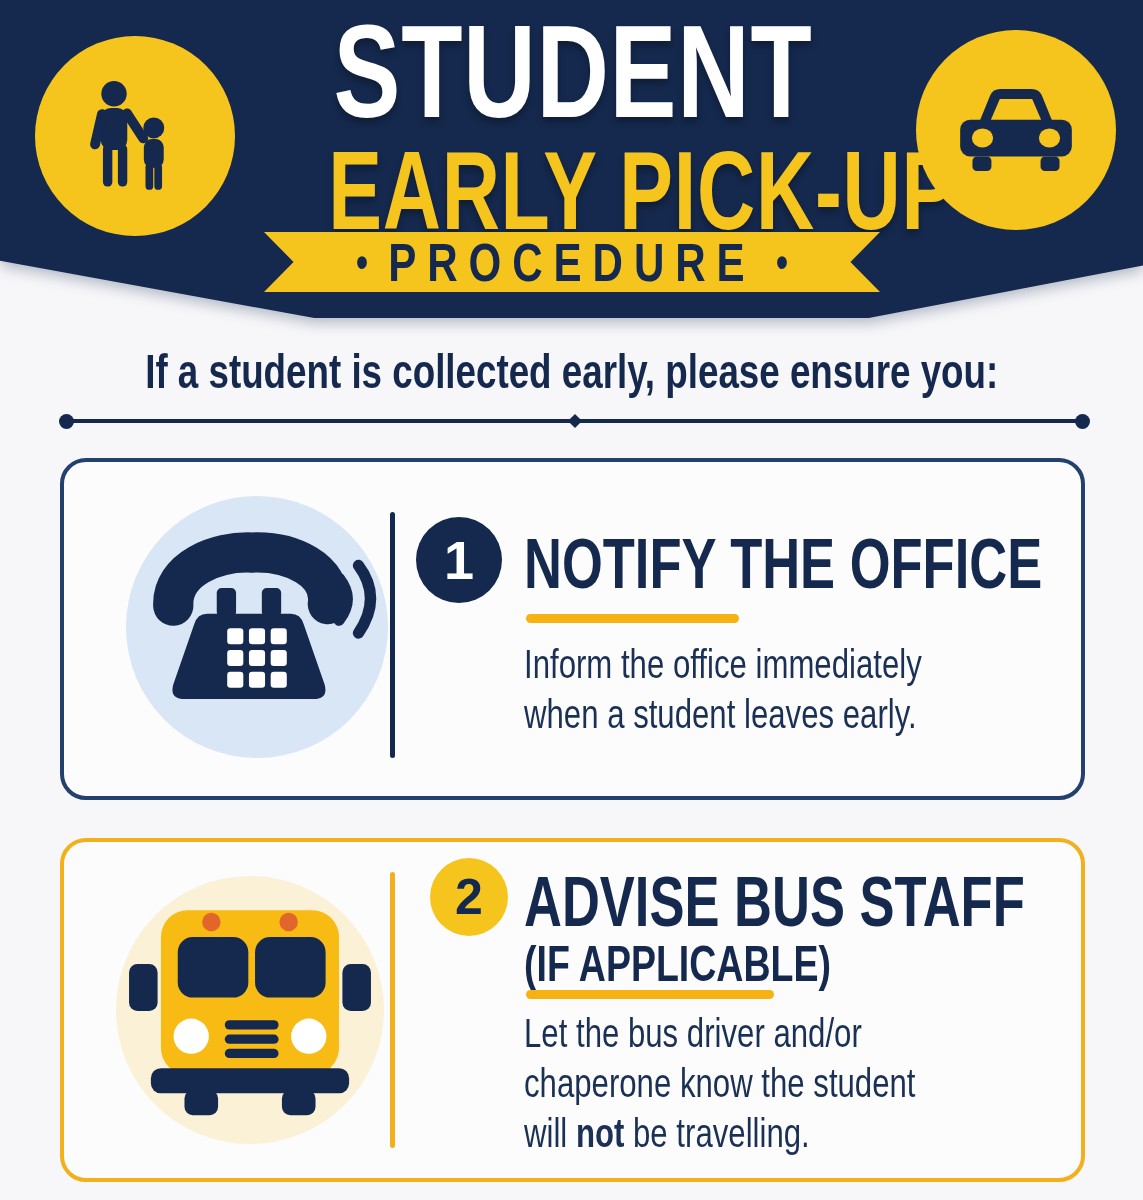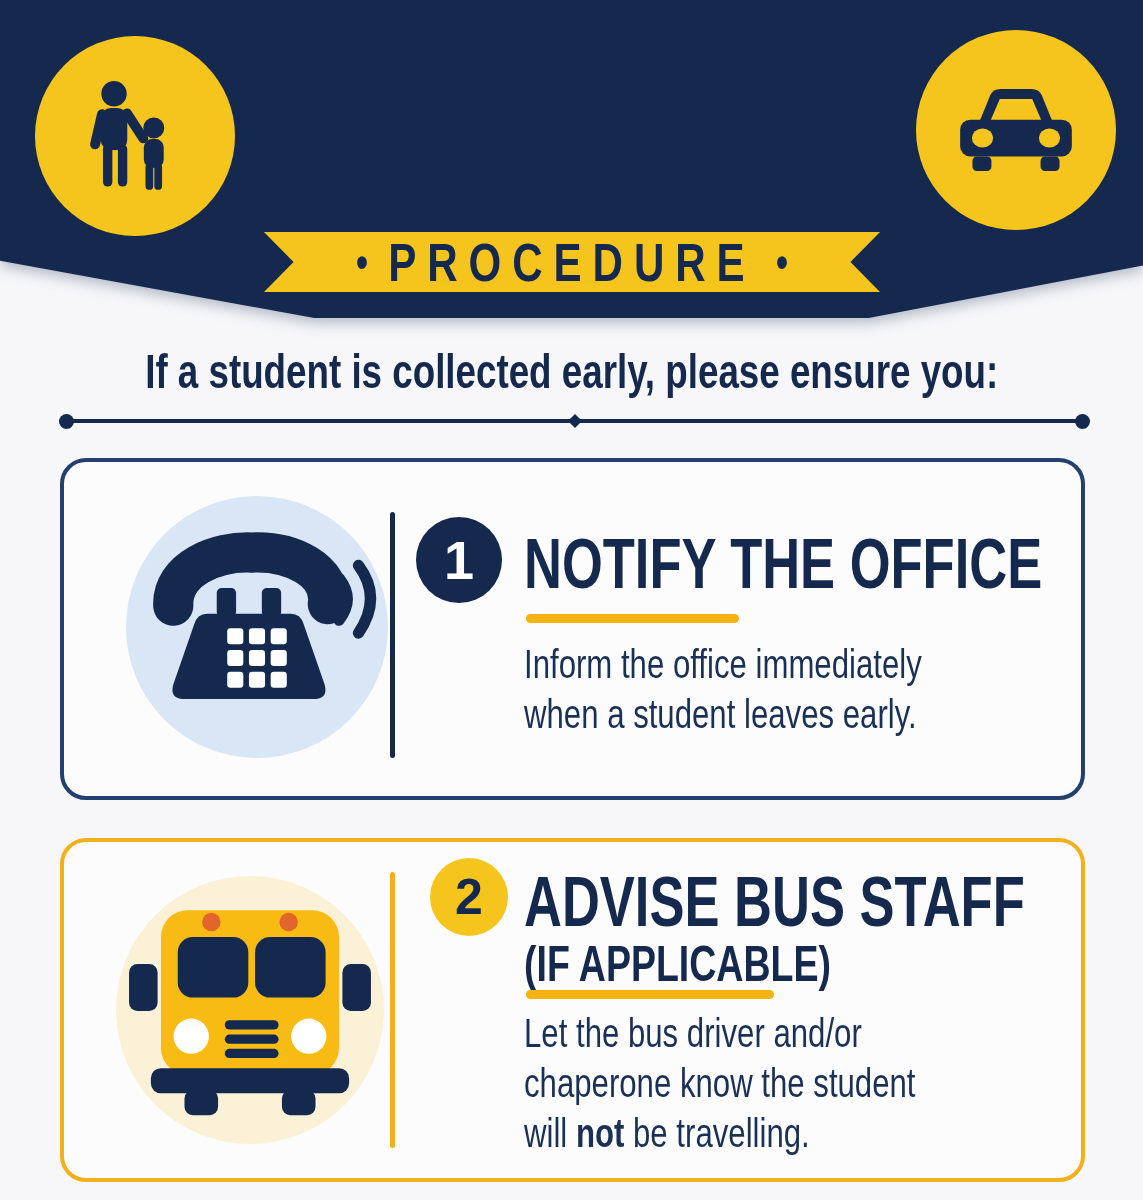--- a/index.html
+++ b/index.html
@@ -111,20 +111,24 @@
               <rect x="39.5" y="62" width="8.5" height="38" rx="4"></rect>
               <circle cx="72" cy="47" r="9.5"></circle>
               <rect x="63" y="57" width="18" height="26" rx="7.5"></rect>
               <rect x="64.5" y="79" width="7" height="24" rx="3.5"></rect>
               <rect x="72.5" y="79" width="7" height="24" rx="3.5"></rect>
             </g>
           </svg>
         </span>
       </div>
 
+      <div class="hero-titles">
+        <span class="t1">STUDENT</span>
+        <span class="t2">EARLY PICK-UP</span>
+      </div>
 
       <div class="hero-badge right">
         <span>
           <svg width="134" height="118" viewBox="0 0 120 105">
             <g fill="#15294e">
               <path d="M26 50 L37 23 q2.5 -5.5 9 -5.5 h28 q6.5 0 9 5.5 L94 50 z"></path>
               <rect x="10" y="45" width="100" height="33" rx="9"></rect>
               <rect x="21" y="78" width="17" height="13" rx="4"></rect>
               <rect x="82" y="78" width="17" height="13" rx="4"></rect>
             </g>

